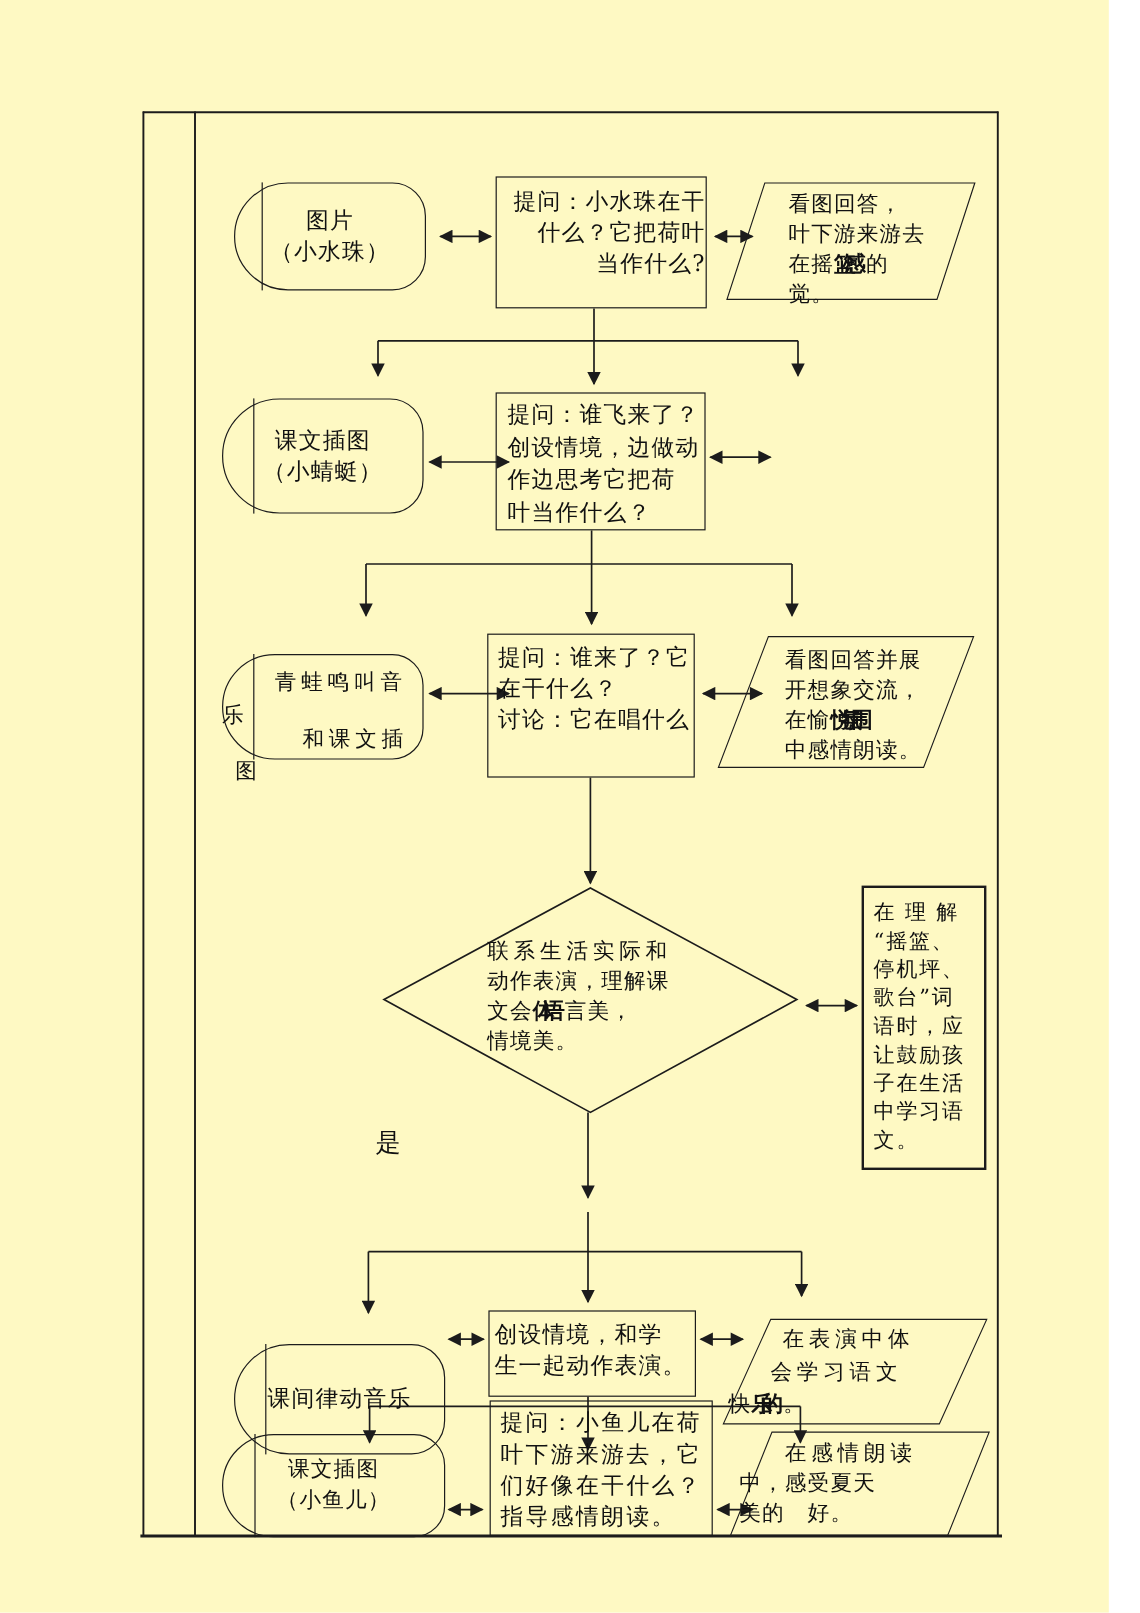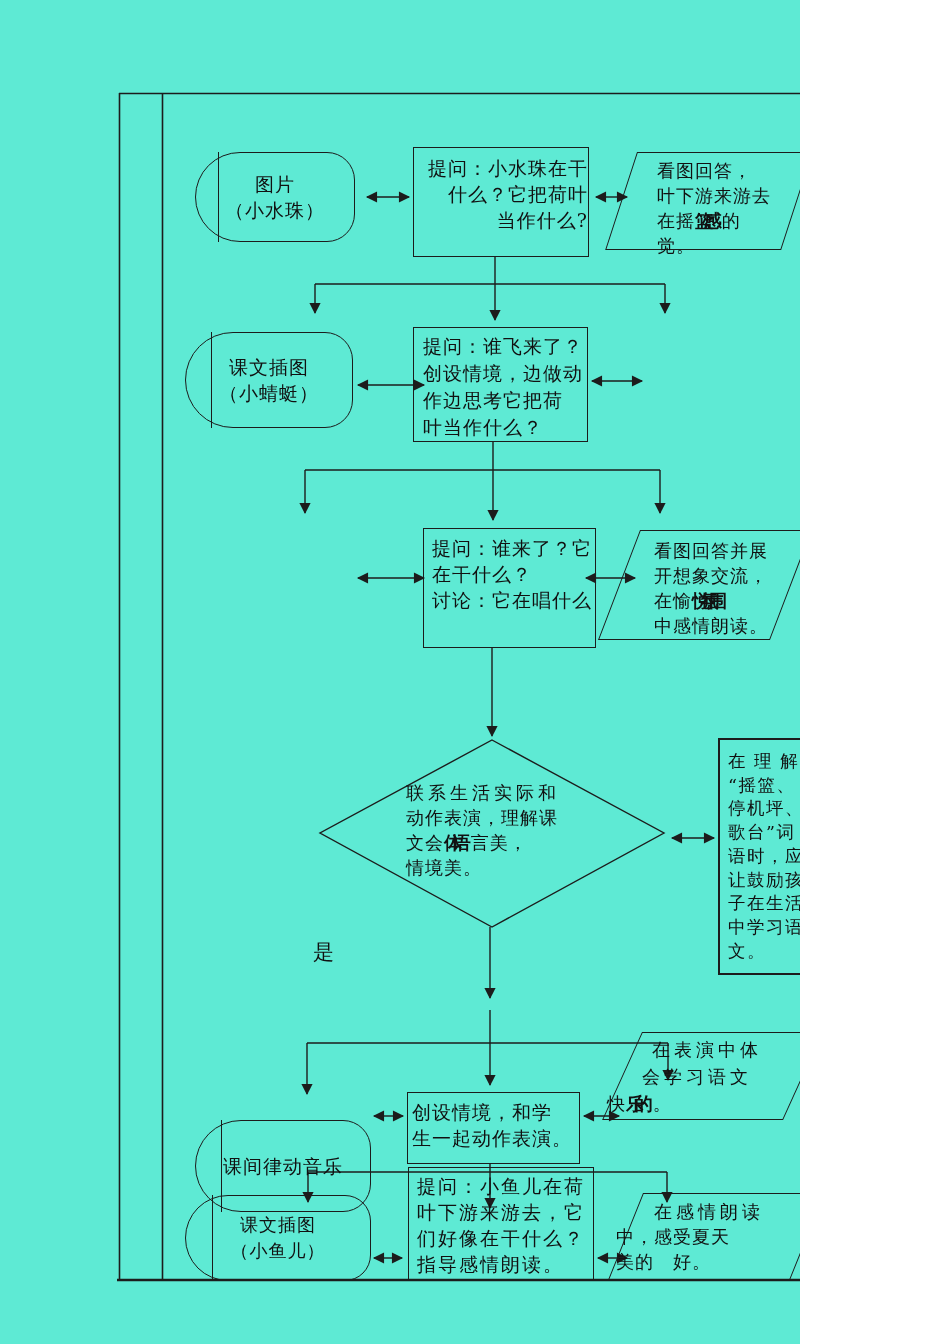--- a/index.html
+++ b/index.html
@@ -1,16 +1,16 @@
 <!DOCTYPE html>
 <html><head>
 <meta charset="utf-8">
 <style>
   html,body{margin:0;padding:0;background:#ffffff;}
-  .canvas{position:relative;width:800px;height:1344px;background:#5eead4;overflow:hidden;
+  .canvas{position:relative;width:924px;height:1344px;background:#fef9c3;overflow:hidden;
           font-family:"DejaVu Serif","Liberation Serif",serif;color:#111;}
   .overlay{position:absolute;left:0;top:0;width:950px;height:1344px;}
   .shape{position:absolute;border:1.5px solid #1c1c1c;background:transparent;box-sizing:border-box;}
   .cap{position:absolute;top:-1px;bottom:-1px;width:0;border-left:1.5px solid #1c1c1c;}
   .txt{white-space:pre-line;font-size:19px;line-height:26px;letter-spacing:1px;}
   .center{display:flex;flex-direction:column;align-items:center;justify-content:center;height:100%;text-align:center;}
   .para{position:absolute;}
   .pborder{position:absolute;top:0;height:100%;border:1.5px solid #1c1c1c;transform-origin:top left;box-sizing:border-box;}
   .abs{position:absolute;}
   .ln{height:25px;line-height:25px;font-size:18px;letter-spacing:1px;white-space:nowrap;}
@@ -114,21 +114,28 @@
     <div class="txt center">课文插图
 （小蜻蜓）</div>
   </div>
   <div class="shape" style="left:413px;top:327px;width:175px;height:115px;">
     <div class="txt" style="padding:5px 0 0 9px;line-height:27px;">提问：谁飞来了？
 创设情境，边做动
 作边思考它把荷
 叶当作什么？</div>
   </div>
 
-  <div class="shape" style="left:406px;top:528px;width:173px;height:120px;margin-left:17px;">
+  <div class="shape" style="left:185px;top:545px;width:168px;height:88px;border-radius:44px 26px 26px 44px;">
+    <span class="cap" style="left:25px;"></span>
+    <div class="ln abs" style="left:43px;top:10px;letter-spacing:4px;">青蛙鸣叫音</div>
+    <div class="ln abs" style="left:-1px;top:38px;">乐</div>
+    <div class="ln abs" style="left:66px;top:58px;letter-spacing:4px;">和课文插</div>
+    <div class="ln abs" style="left:10px;top:84px;">图</div>
+  </div>
+  <div class="shape" style="left:406px;top:528px;width:173px;height:120px;">
     <div class="txt" style="padding:6px 0 0 8px;">提问：谁来了？它
 在干什么？
 讨论：它在唱什么</div>
   </div>
   <div class="para" style="left:598px;top:530px;width:216px;height:110px;">
     <div class="pborder" style="left:42px;width:172px;transform:skewX(-20.9deg);"></div>
     <div class="abs" style="left:56px;top:8px;">
       <div class="ln">看图回答并展</div>
       <div class="ln">开想象交流，</div>
       <div class="ln"><span>在愉</span><span class="sq">悦氛围</span></div>
@@ -157,21 +164,21 @@
   </div>
 
   <div class="shape" style="left:195px;top:1120px;width:176px;height:92px;border-radius:46px 28px 28px 46px;">
     <span class="cap" style="left:25px;"></span>
     <div class="txt center">课间律动音乐</div>
   </div>
   <div class="shape" style="left:407px;top:1092px;width:173px;height:72px;">
     <div class="txt" style="padding:6px 4px 0 4px;text-align:left;">创设情境，和学
 生一起动作表演。</div>
   </div>
-  <div class="para" style="left:602px;top:1032px;width:222px;height:88px;">
+  <div class="para" style="left:602px;top:1099px;width:222px;height:88px;font-family:Liberation Serif, serif;">
     <div class="pborder" style="left:40px;width:181px;transform:skewX(-24.4deg);"></div>
     <div class="abs" style="left:5px;top:4px;">
       <div class="ln wide" style="margin-left:45px;height:27px;line-height:27px;">在表演中体</div>
       <div class="ln wide" style="margin-left:35px;height:27px;line-height:27px;">会学习语文</div>
       <div class="ln" style="height:27px;line-height:27px;"><span>快</span><span class="sq">乐的</span><span>。</span></div>
     </div>
   </div>
 
   <div class="shape" style="left:185px;top:1195px;width:186px;height:86px;border-radius:43px 26px 26px 43px;">
     <span class="cap" style="left:26px;"></span>

